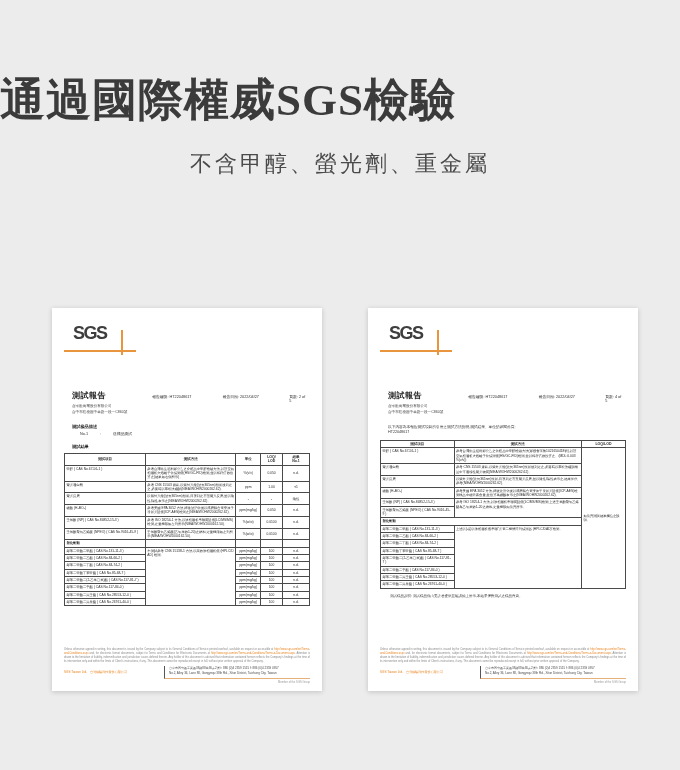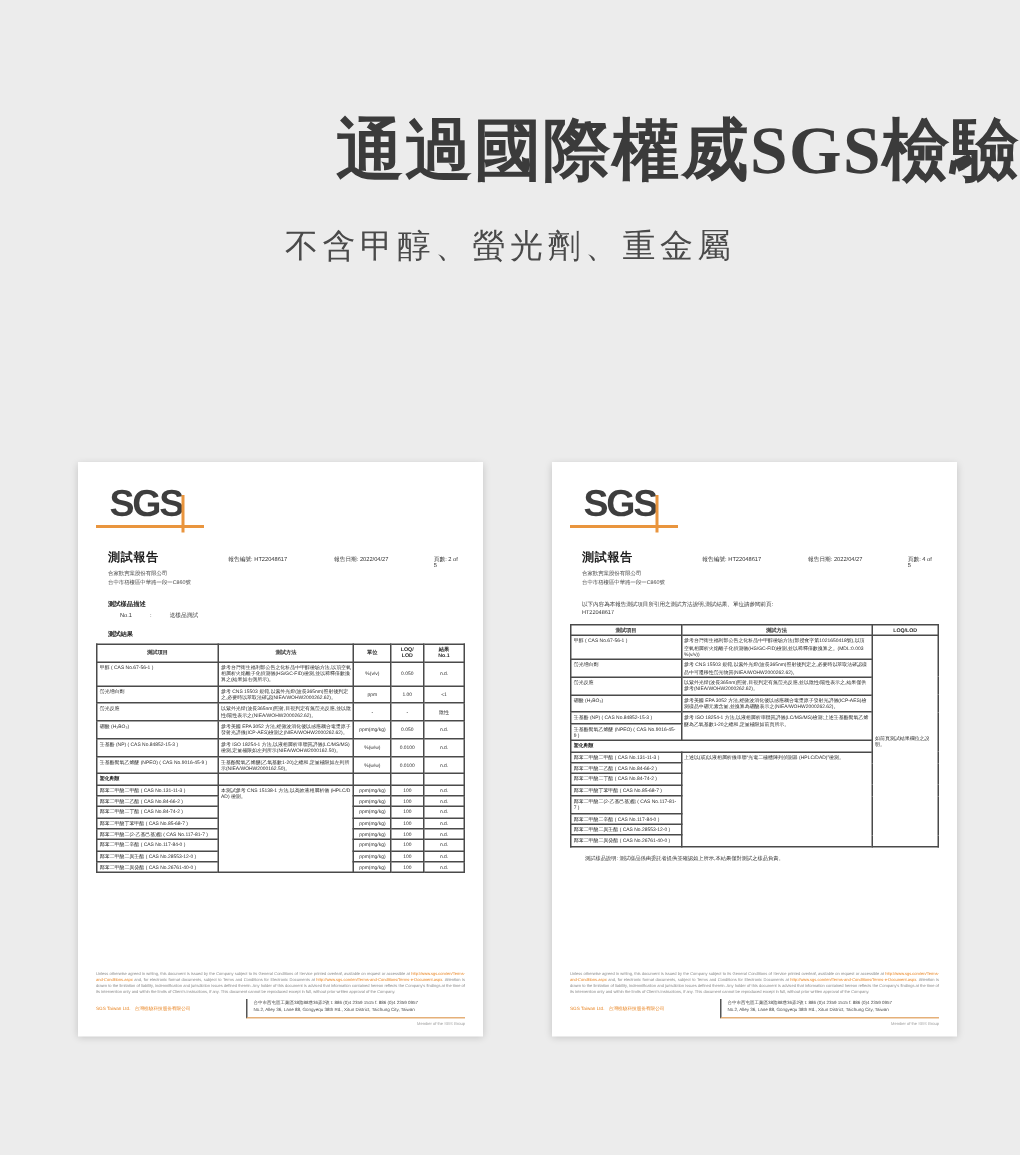--- a/index.html
+++ b/index.html
@@ -1,28 +1,28 @@
 <!DOCTYPE html>
 <html><head>
 <meta charset="utf-8">
 <style>
   html,body{margin:0;padding:0;}
   .page{width:680px;height:770px;background:#ececec;position:relative;overflow:hidden;font-family:"Liberation Sans",sans-serif;}
-  .main-title{padding-top:70px;text-align:right;font-family:"Liberation Serif",serif;font-size:45px;font-weight:700;color:#3b3b3b;letter-spacing:1px;padding-left:20px;}
+  .main-title{padding-top:70px;text-align:left;font-family:"Liberation Serif",serif;font-size:45px;font-weight:700;color:#3b3b3b;letter-spacing:1px;}
   .subtitle{margin-top:19px;text-align:center;font-size:22px;color:#4a4a4a;letter-spacing:3px;font-weight:500;}
   .docs{position:absolute;top:308px;left:52px;display:flex;gap:46px;}
   .doc{width:270px;height:383px;background:#fff;box-shadow:0 1px 5px rgba(0,0,0,.18);position:relative;box-sizing:border-box;padding:0 12px;color:#333;}
   
   .sgs-logo{position:relative;margin:16px 0 0 9px;width:56px;height:27px;}
-  .sgs-text{font-size:25px;font-weight:800;letter-spacing:-1.5px;color:#3e3e3e;line-height:1;display:inline-block;}
+  .sgs-text{font-size:18px;font-weight:800;letter-spacing:-1.5px;color:#3e3e3e;line-height:1;display:inline-block;}
   .sgs-underline{position:absolute;left:-9px;bottom:-1px;width:72px;height:2px;background:#e9953e;}
   .sgs-vline{position:absolute;left:48px;top:6px;width:2px;height:25px;background:#e9953e;}
   
   .rpt-head{display:flex;align-items:baseline;margin:15px 0 0 8px;}
-  .rpt-title{font-size:8px;font-weight:700;color:#1e1e1e;letter-spacing:.5px;width:82px;}
+  .rpt-title{font-size:8px;font-weight:700;color:#1e1e1e;letter-spacing:.5px;width:82px;margin-top:24px;}
   .meta{font-size:3.8px;color:#333;}
   .meta.m1{width:72px;}
   .meta.m2{width:68px;}
   .meta.m3{margin-left:auto;padding-right:2px;}
   .addr{margin:1px 0 0 8px;font-size:3.6px;line-height:1.6;color:#454545;}
   .sec-title{margin:8px 0 0 8px;font-size:4.2px;font-weight:700;color:#1e1e1e;}
   .sample-line{margin:2px 0 0 16px;font-size:3.8px;color:#333;}
   .sample-line .colon{margin:0 12px;}
   .intro{margin:9px 0 0 8px;font-size:3.7px;line-height:1.5;color:#333;}
   

